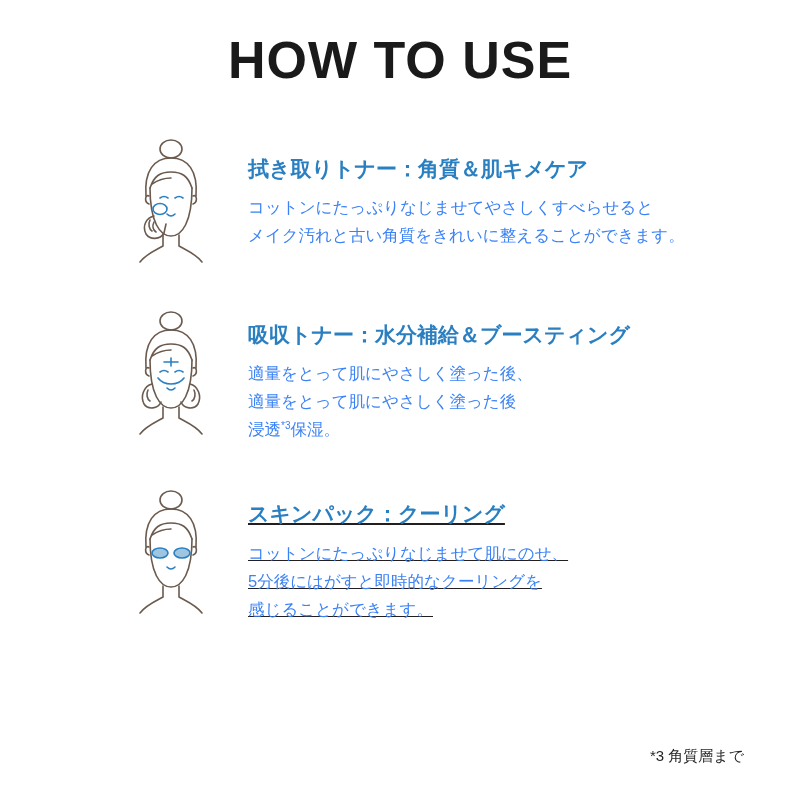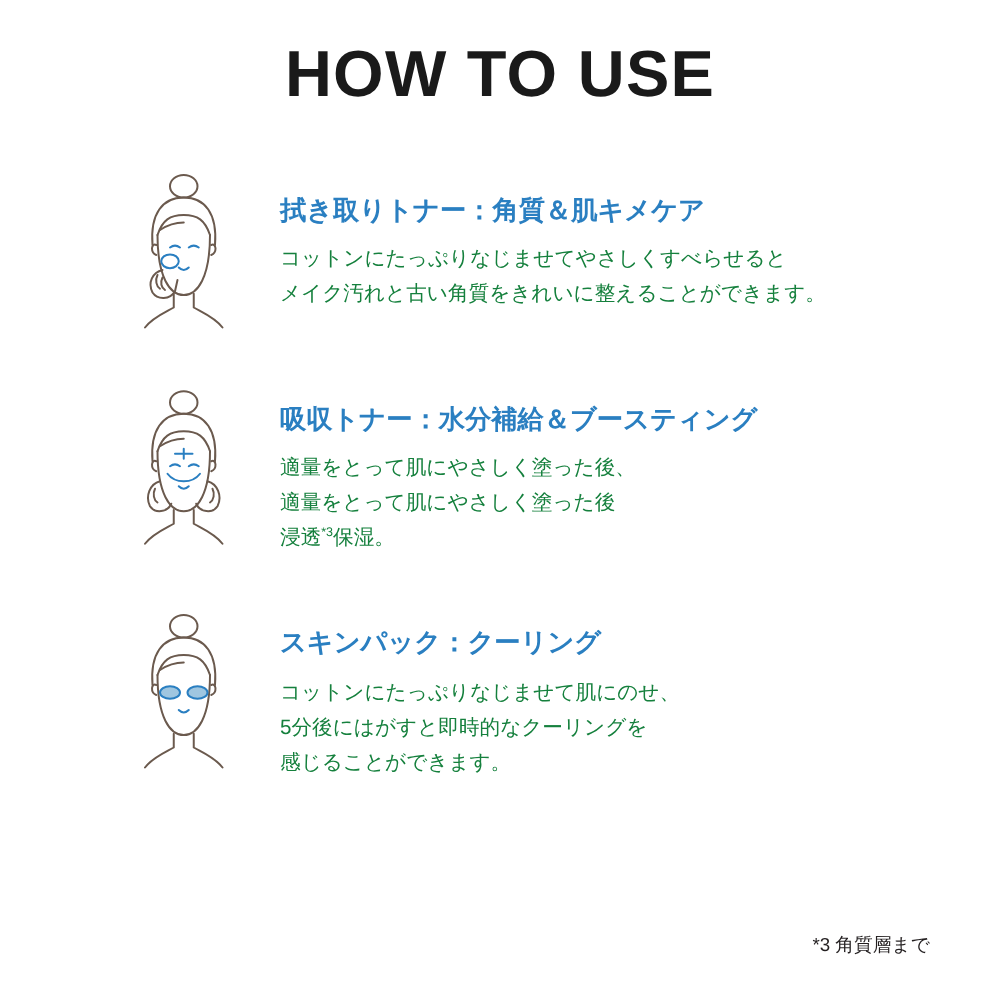--- a/index.html
+++ b/index.html
@@ -29,21 +29,21 @@
     margin: 0;
     padding-top: 30px;
     font-family: "Liberation Sans", sans-serif;
   }
   .steps {
     margin-top: 42px;
   }
   .step {
     display: flex;
     align-items: flex-start;
-    padding-left: 92px;
+    padding-left: 116px;
     margin-bottom: 40px;
   }
   .step-icon {
     width: 110px;
     flex: 0 0 110px;
     margin-right: 22px;
     margin-top: 4px;
   }
   .step-text {
     flex: 1 1 auto;
@@ -51,39 +51,39 @@
   }
   .step-heading {
     color: #2a7fc1;
     font-size: 21px;
     font-weight: bold;
     letter-spacing: 0px;
     margin: 0 0 12px 0;
     line-height: 1.2;
   }
   .step-body {
-    color: #15803d;
+    color: #3b82f6;
     font-size: 16.5px;
     line-height: 1.7;
     margin: 0;
     white-space: pre-line;
   }
   .sup {
     font-size: 10px;
     vertical-align: super;
   }
   .footnote {
     position: absolute;
     right: 56px;
     bottom: 34px;
     font-size: 15px;
     color: #231f20;
   }
   .step-2 .step-text { padding-top: 18px; }
-  .step-3 .step-text { padding-top: 18px; }
+  .step-3 .step-text { padding-top: 18px; text-decoration: underline; }
   .step-1 { margin-bottom: 34px; }
   .step-2 { }
 </style>
 </head>
 <body>
 
 <div class="page">
 
   <h1 class="title">HOW TO USE</h1>
 

